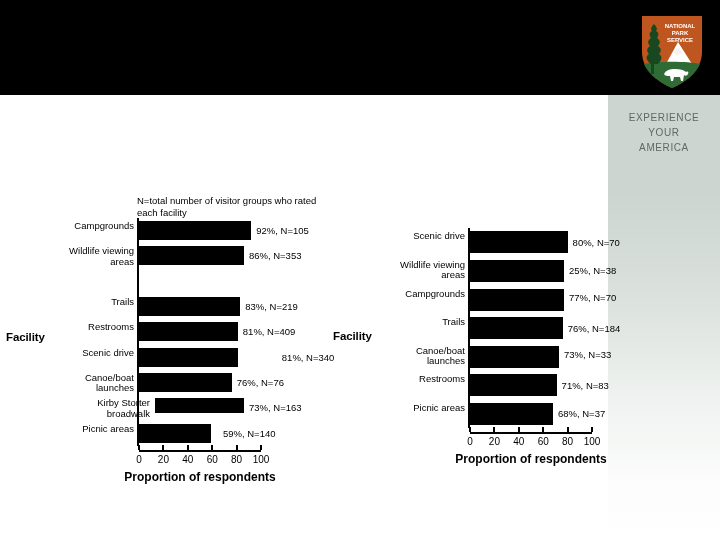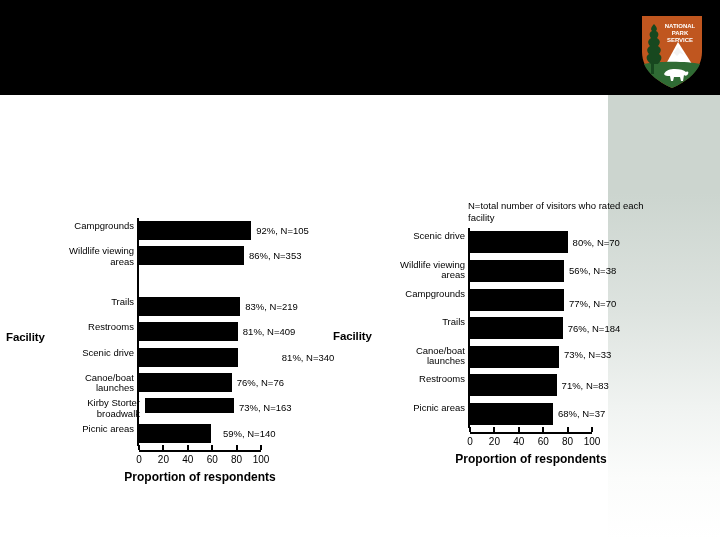--- a/index.html
+++ b/index.html
@@ -156,20 +156,25 @@
 </style>
 </head>
 <body>
 
 <div id="slide">
 
   <div id="top-band"></div>
 
   <div id="right-panel"></div>
 
+  <div id="tagline">
+    <div>EXPERIENCE</div>
+    <div>YOUR</div>
+    <div>AMERICA</div>
+  </div>
 
   <svg id="logo" viewBox="0 0 72 78">
     <path d="M6 4 L66 4 L66 40 C66 58 50 70 36 76 C22 70 6 58 6 40 Z" fill="#c0561f"></path>
 
     <path d="M30 52 L42 30 L56 52 Z" fill="#ffffff"></path>
     <path d="M36 43 L42 35 L48 43 L44 41 L41 44 L38 41 Z" fill="#f2f2f2"></path>
 
     <path d="M8 52 C20 49 52 49 64 52 C60 62 48 71 36 76 C24 71 12 62 8 52 Z" fill="#2f6b34"></path>
 
     <path d="M18 12 C22 16 21 18 20 19 C24 21 22 25 21 26 C26 29 23 33 22 34
@@ -180,20 +185,21 @@
     <path d="M28 62 C30 58 34 57 39 57 C44 57 48 58 50 60 C52 59 53 60 52 62
              C51 64 49 64 48 63 L47 69 L45 69 L44 65 L38 65 L37 69 L35 69 L34 64
              C31 64 29 64 28 62 Z" fill="#ffffff"></path>
 
     <text x="44" y="16" font-family="Liberation Sans, sans-serif" font-size="6" font-weight="bold" fill="#ffffff" text-anchor="middle">NATIONAL</text>
     <text x="44" y="23" font-family="Liberation Sans, sans-serif" font-size="6" font-weight="bold" fill="#ffffff" text-anchor="middle">PARK</text>
     <text x="44" y="30" font-family="Liberation Sans, sans-serif" font-size="6" font-weight="bold" fill="#ffffff" text-anchor="middle">SERVICE</text>
   </svg>
 
   <div class="chart" id="chart-left">
+    <div class="chart-note" id="note-left">N=total number of visitor groups who rated each facility</div>
     <div class="axis-title" id="ytitle-left">Facility</div>
     <div class="plot" id="plot-left" style="left: 139px; top: 33px; width: 122px; height: 231.7px;">
         <div class="yaxis" style="left: -2px; top: 0px; height: 227.7px;"></div>
         <div class="row" style="position: absolute; left: 0px; top: 3.15px; height: 19px; width: 122px;">
           <div class="row-label">Campgrounds</div>
           <div class="bar" style="width: 112.24px;"></div>
           <div class="bar-value" style="left: 112.24px; top: 4px;">92%, N=105</div>
         </div>
         <div class="row" style="position: absolute; left: 0px; top: 28.45px; height: 19px; width: 122px;">
           <div class="row-label">Wildlife viewing
@@ -215,21 +221,21 @@
           <div class="row-label">Scenic drive</div>
           <div class="bar" style="width: 98.82px;"></div>
           <div class="bar-value" style="left: 98.82px; top: 4px; padding-left: 44px;">81%, N=340</div>
         </div>
         <div class="row" style="position: absolute; left: 0px; top: 154.95px; height: 19px; width: 122px;">
           <div class="row-label">Canoe/boat
 launches</div>
           <div class="bar" style="width: 92.72px;"></div>
           <div class="bar-value" style="left: 92.72px; top: 4px;">76%, N=76</div>
         </div>
-        <div class="row" style="position: absolute; left: 6px; top: 180.25px; height: 15px; width: 122px;">
+        <div class="row" style="position: absolute; left: 16px; top: 180.25px; height: 15px; width: 122px;">
           <div class="row-label">Kirby Storter
 broadwalk</div>
           <div class="bar" style="width: 89.06px;"></div>
           <div class="bar-value" style="left: 89.06px; top: 4px;">73%, N=163</div>
         </div>
         <div class="row" style="position: absolute; left: 0px; top: 205.55px; height: 19px; width: 122px;">
           <div class="row-label">Picnic areas</div>
           <div class="bar" style="width: 71.98px;"></div>
           <div class="bar-value" style="left: 71.98px; top: 4px; padding-left: 12px;">59%, N=140</div>
         </div>
@@ -244,39 +250,38 @@
         <div class="ticklabel" style="left: 73.2px; top: 235.7px;">60</div>
         <div class="tick" style="left: 96.6px; top: 226.7px;"></div>
         <div class="ticklabel" style="left: 97.6px; top: 235.7px;">80</div>
         <div class="tick" style="left: 121px; top: 226.7px;"></div>
         <div class="ticklabel" style="left: 122px; top: 235.7px;">100</div>
         <div class="xtitle" style="left: -40px; top: 251.7px; width: 202px;">Proportion of respondents</div>
       </div>
   </div>
 
   <div class="chart" id="chart-right">
-    <div class="chart-note" id="note-right">N=total number of visitors who rated each facility</div>
     <div class="axis-title" id="ytitle-right">Facility</div>
     <div class="plot" id="plot-right" style="left: 140px; top: 38px; width: 122px; height: 204.2px;">
         <div class="yaxis" style="left: -2px; top: 0px; height: 200.2px;"></div>
         <div class="row" style="position: absolute; left: 0px; top: 3.3px; height: 22px; width: 122px;">
           <div class="row-label">Scenic drive</div>
           <div class="bar" style="width: 97.6px;"></div>
           <div class="bar-value" style="left: 97.6px; top: 5.5px;">80%, N=70</div>
         </div>
         <div class="row" style="position: absolute; left: 0px; top: 31.9px; height: 22px; width: 122px;">
           <div class="row-label">Wildlife viewing
 areas</div>
           <div class="bar" style="width: 93.94px;"></div>
-          <div class="bar-value" style="left: 93.94px; top: 5.5px;">56%, N=38</div>
+          <div class="bar-value" style="left: 93.94px; top: 5.5px;">25%, N=38</div>
         </div>
         <div class="row" style="position: absolute; left: 0px; top: 60.5px; height: 22px; width: 122px;">
           <div class="row-label">Campgrounds</div>
           <div class="bar" style="width: 93.94px;"></div>
-          <div class="bar-value" style="left: 93.94px; top: 9px;">77%, N=70</div>
+          <div class="bar-value" style="left: 93.94px; top: 3px;">77%, N=70</div>
         </div>
         <div class="row" style="position: absolute; left: 0px; top: 89.1px; height: 22px; width: 122px;">
           <div class="row-label">Trails</div>
           <div class="bar" style="width: 92.72px;"></div>
           <div class="bar-value" style="left: 92.72px; top: 5.5px;">76%, N=184</div>
         </div>
         <div class="row" style="position: absolute; left: 0px; top: 117.7px; height: 22px; width: 122px;">
           <div class="row-label">Canoe/boat
 launches</div>
           <div class="bar" style="width: 89.06px;"></div>

